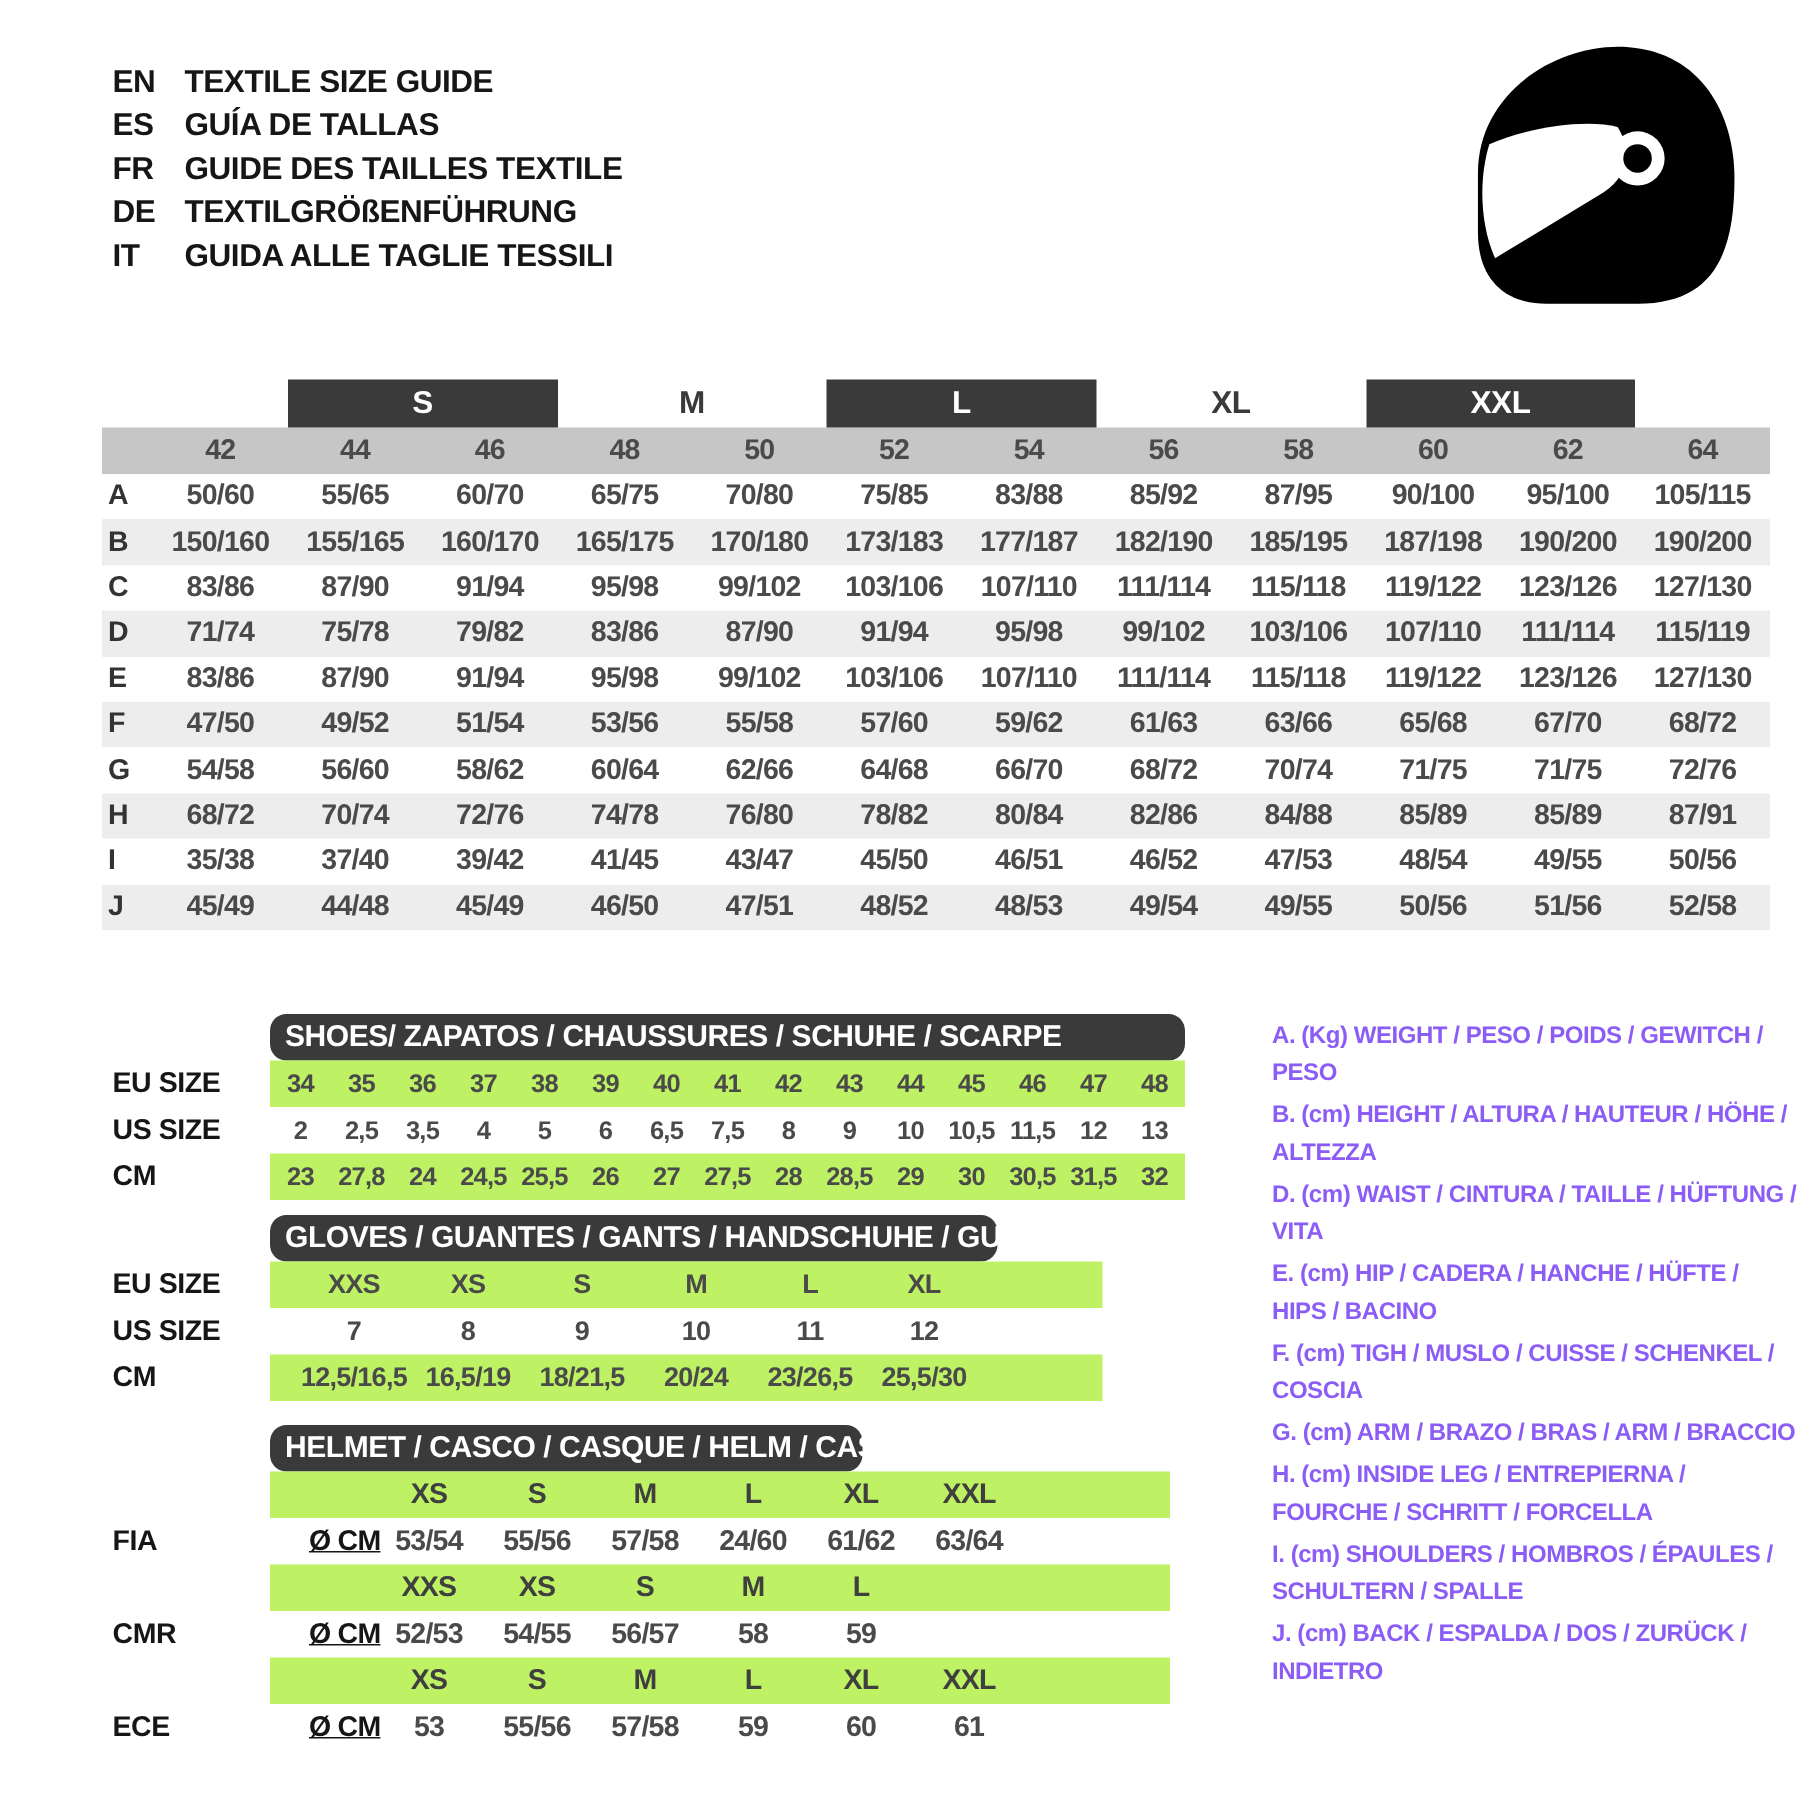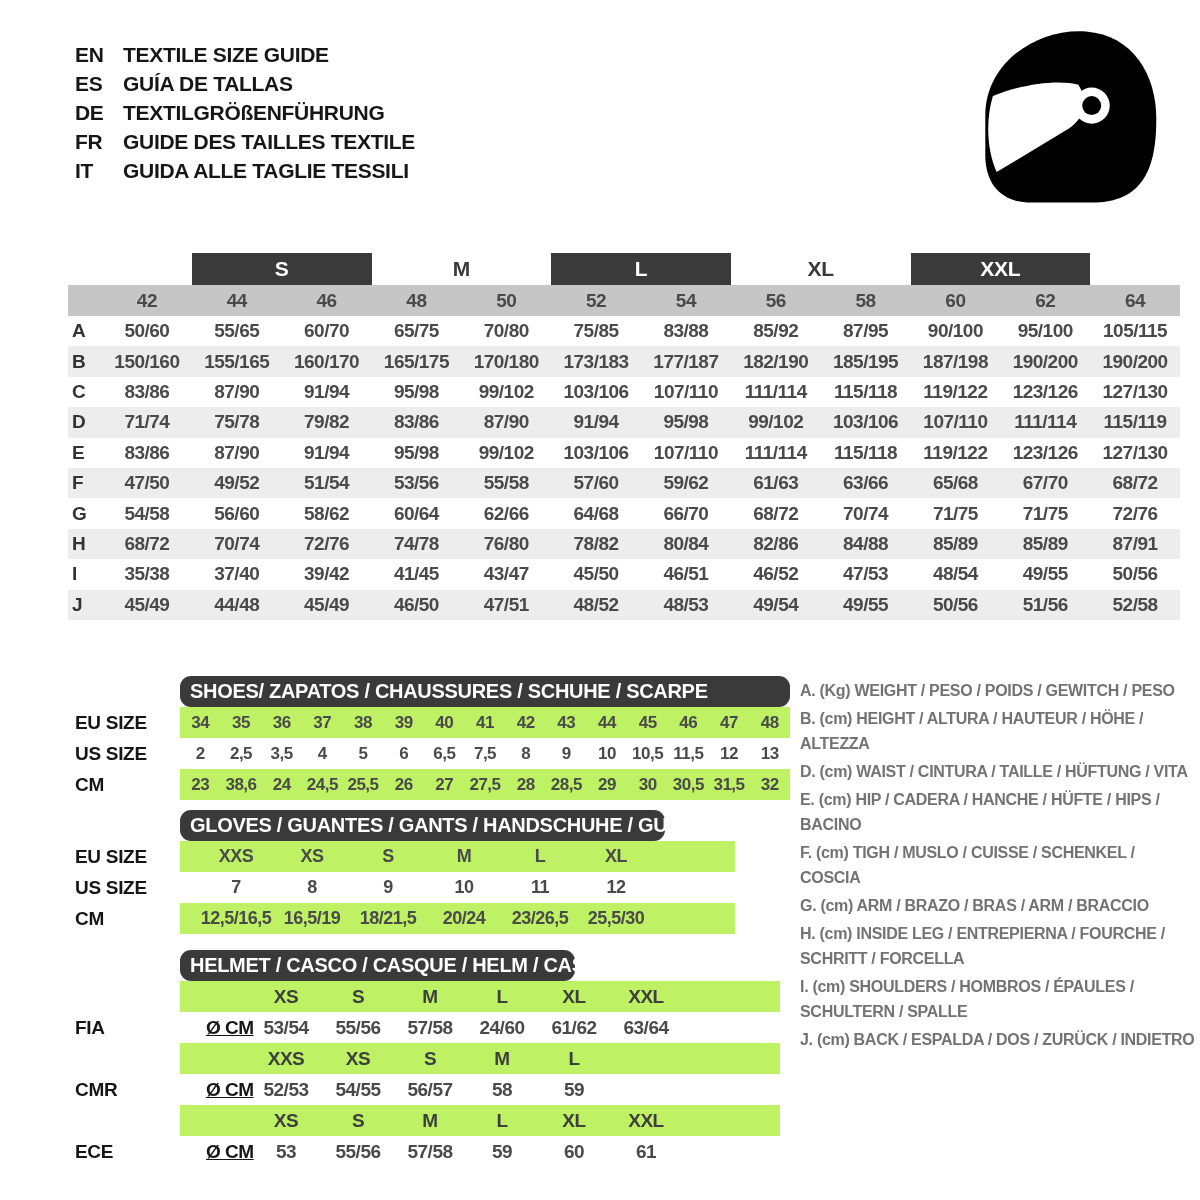--- a/index.html
+++ b/index.html
@@ -39,43 +39,43 @@
   .shoes-row{grid-template-columns:repeat(15,1fr);width:610px;}
   .gloves-row{grid-template-columns:repeat(6,76px) 1fr;width:555px;padding-left:18px;box-sizing:border-box;}
   .gloves-row .scell{font-size:18px;}
   .helmet-row{grid-template-columns:70px repeat(6,72px) 1fr;width:600px;}
   .helmet-row .scell{font-size:19px;}
   .helmet-row .diam{justify-content:flex-start;padding-left:26px;color:#161616;text-decoration:underline;}
   .helmet-row .sizehead{color:#3f3f3f;}
 
   
   .legend{position:absolute;left:800px;top:678px;width:398px;}
-  .legend-item{font-size:16px;line-height:25px;letter-spacing:-0.3px;color:#737373;margin-bottom:3px;}
+  .legend-item{font-size:16px;line-height:25px;letter-spacing:-0.3px;color:#8b5cf6;margin-bottom:3px;margin-left:48px;}
 </style>
 </head>
 <body>
 
 <div class="page">
 
   <div class="lang-block">
       <div class="lang-row">
         <span class="lang-code">EN</span>
         <span class="lang-label">TEXTILE SIZE GUIDE</span>
       </div>
       <div class="lang-row">
         <span class="lang-code">ES</span>
         <span class="lang-label">GUÍA DE TALLAS</span>
       </div>
       <div class="lang-row">
+        <span class="lang-code">FR</span>
+        <span class="lang-label">GUIDE DES TAILLES TEXTILE</span>
+      </div>
+      <div class="lang-row">
         <span class="lang-code">DE</span>
         <span class="lang-label">TEXTILGRÖßENFÜHRUNG</span>
-      </div>
-      <div class="lang-row">
-        <span class="lang-code">FR</span>
-        <span class="lang-label">GUIDE DES TAILLES TEXTILE</span>
       </div>
       <div class="lang-row">
         <span class="lang-code">IT</span>
         <span class="lang-label">GUIDA ALLE TAGLIE TESSILI</span>
       </div>
     </div>
 
   <div class="logo">
     <svg viewBox="0 0 100 100" width="190" height="190" aria-hidden="true">
       <path fill="#000" d="M60 5 C85 7 97 28 97 51 C97 77 90 95 63 95 L31 95 C16 95 7 86 7 70 L7 49 C7 21 35 3 60 5 Z"></path>
@@ -297,21 +297,21 @@
           <div class="scell">9</div>
           <div class="scell">10</div>
           <div class="scell">10,5</div>
           <div class="scell">11,5</div>
           <div class="scell">12</div>
           <div class="scell">13</div>
         </div>
         <div class="srow shoes-row shaded">
           <span class="side-label">CM</span>
           <div class="scell">23</div>
-          <div class="scell">38,6</div>
+          <div class="scell">27,8</div>
           <div class="scell">24</div>
           <div class="scell">24,5</div>
           <div class="scell">25,5</div>
           <div class="scell">26</div>
           <div class="scell">27</div>
           <div class="scell">27,5</div>
           <div class="scell">28</div>
           <div class="scell">28,5</div>
           <div class="scell">29</div>
           <div class="scell">30</div>

